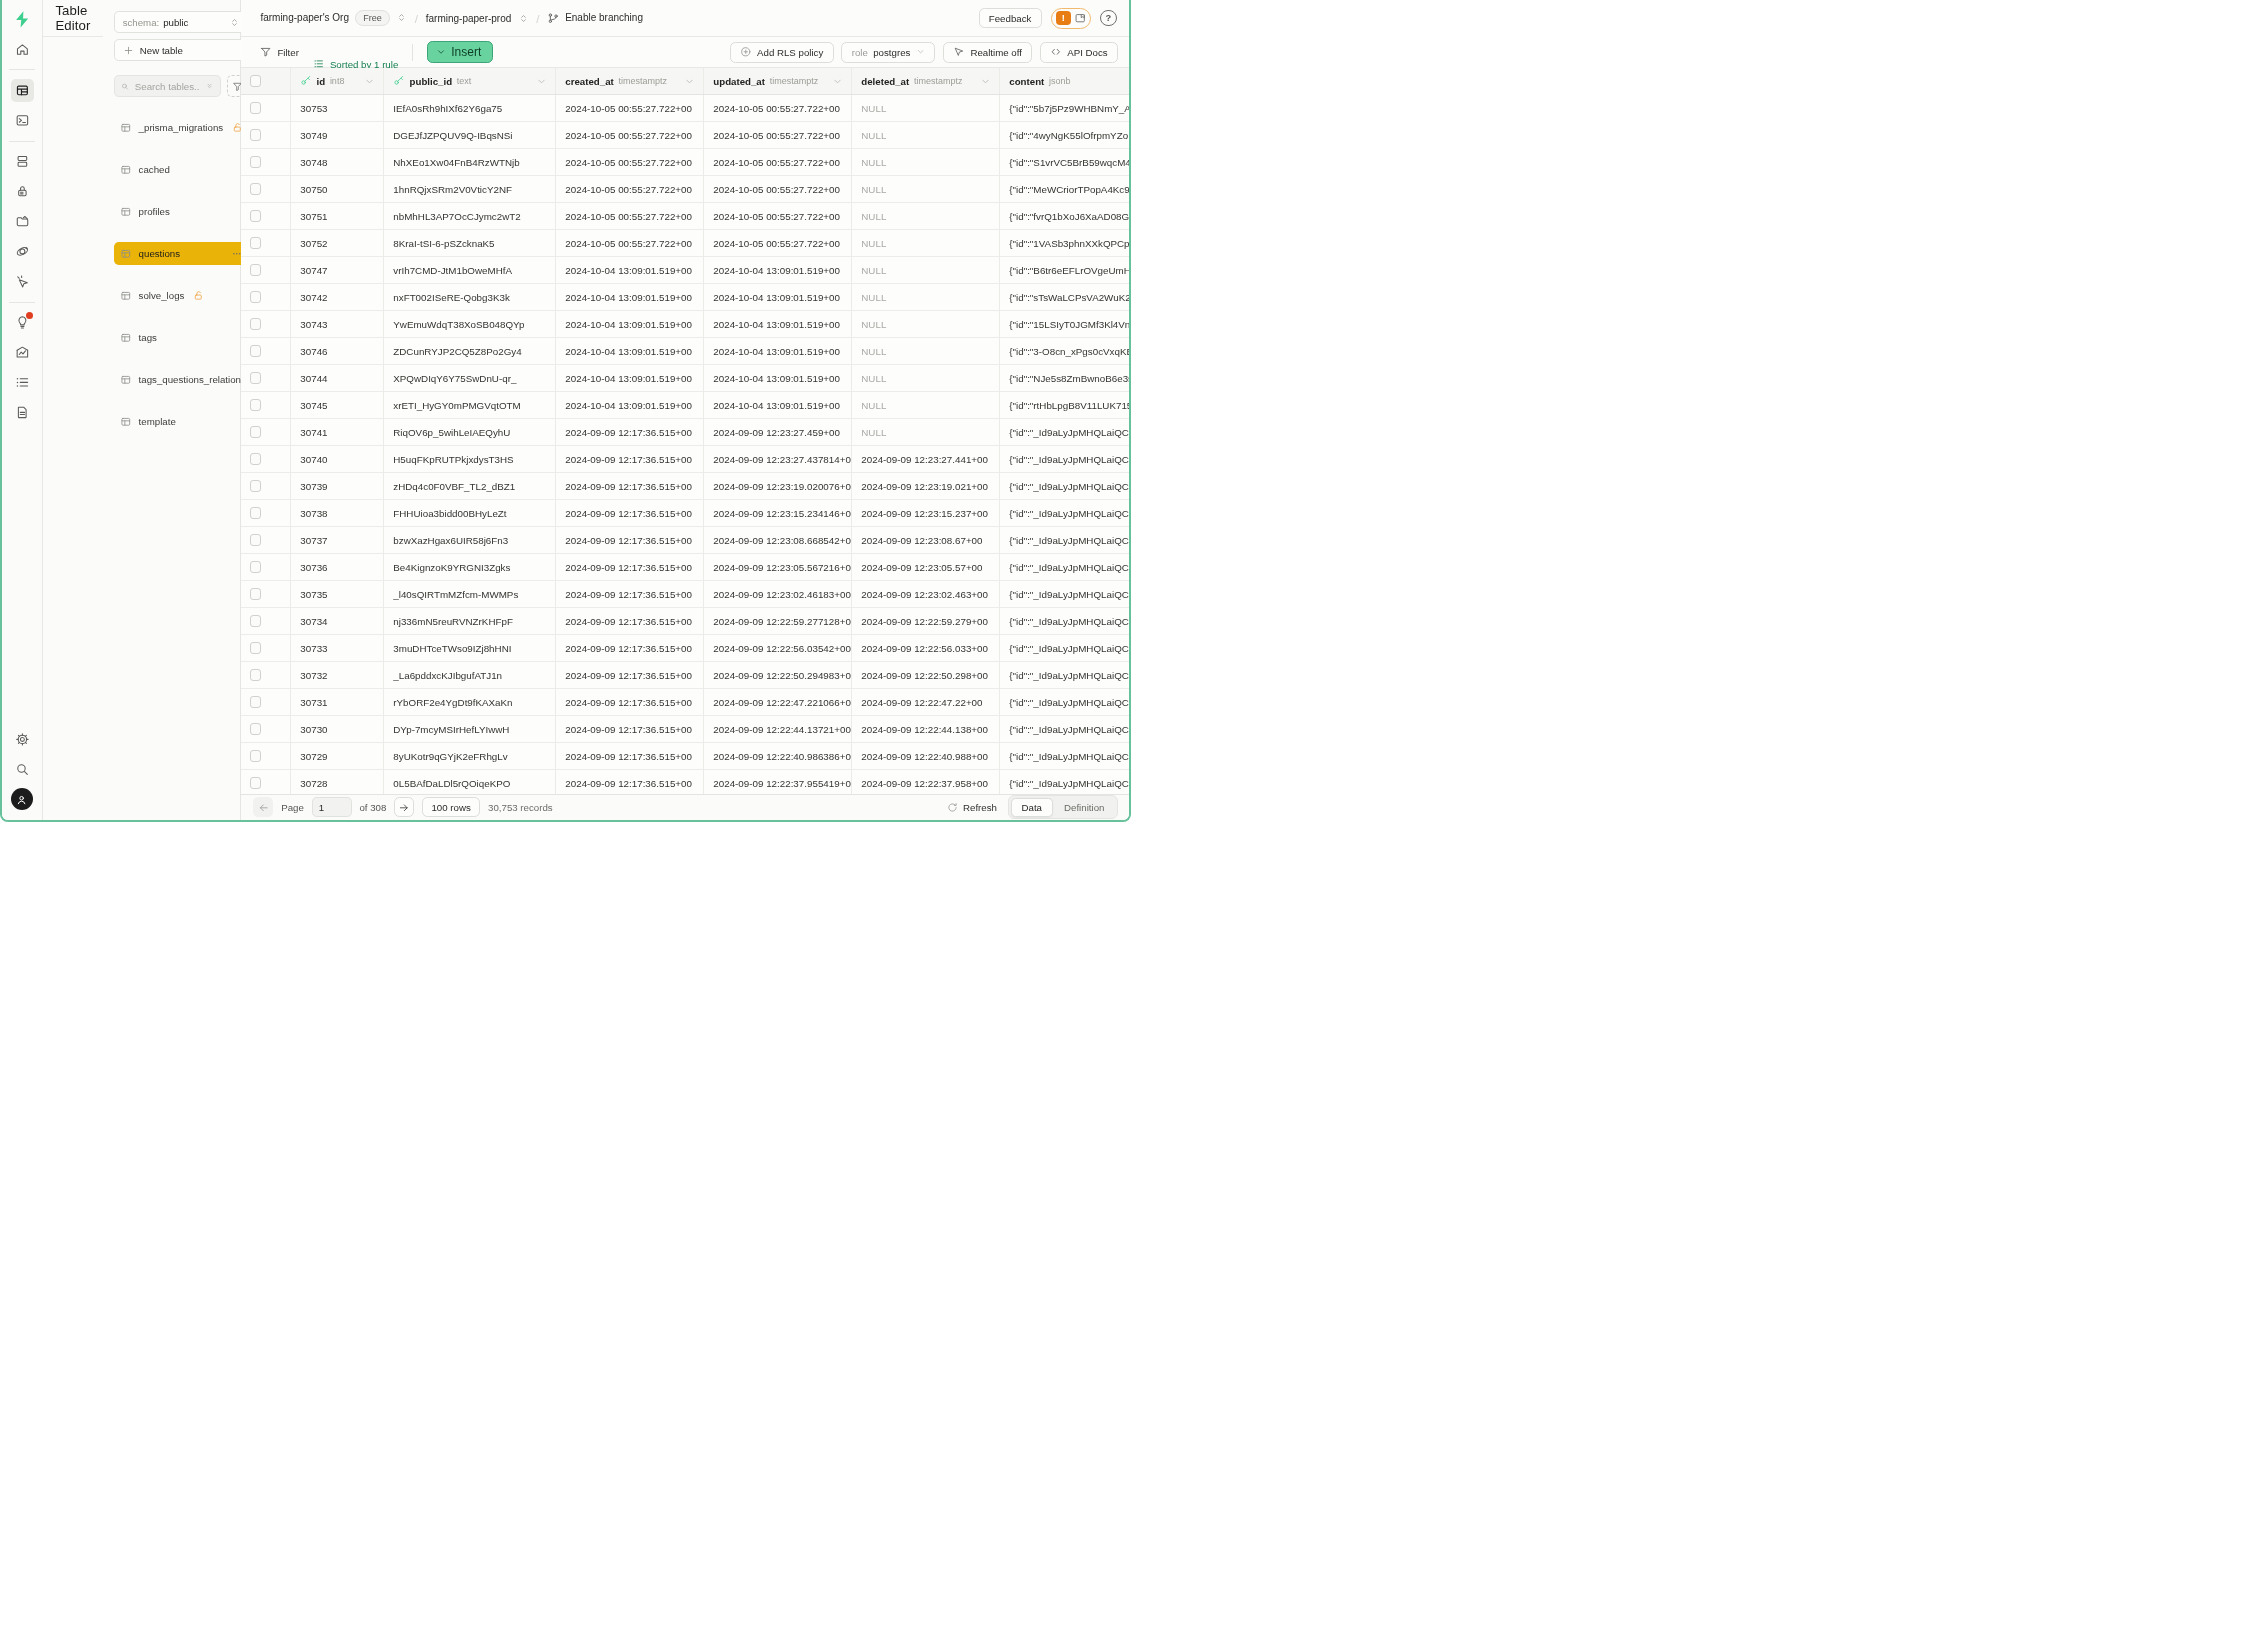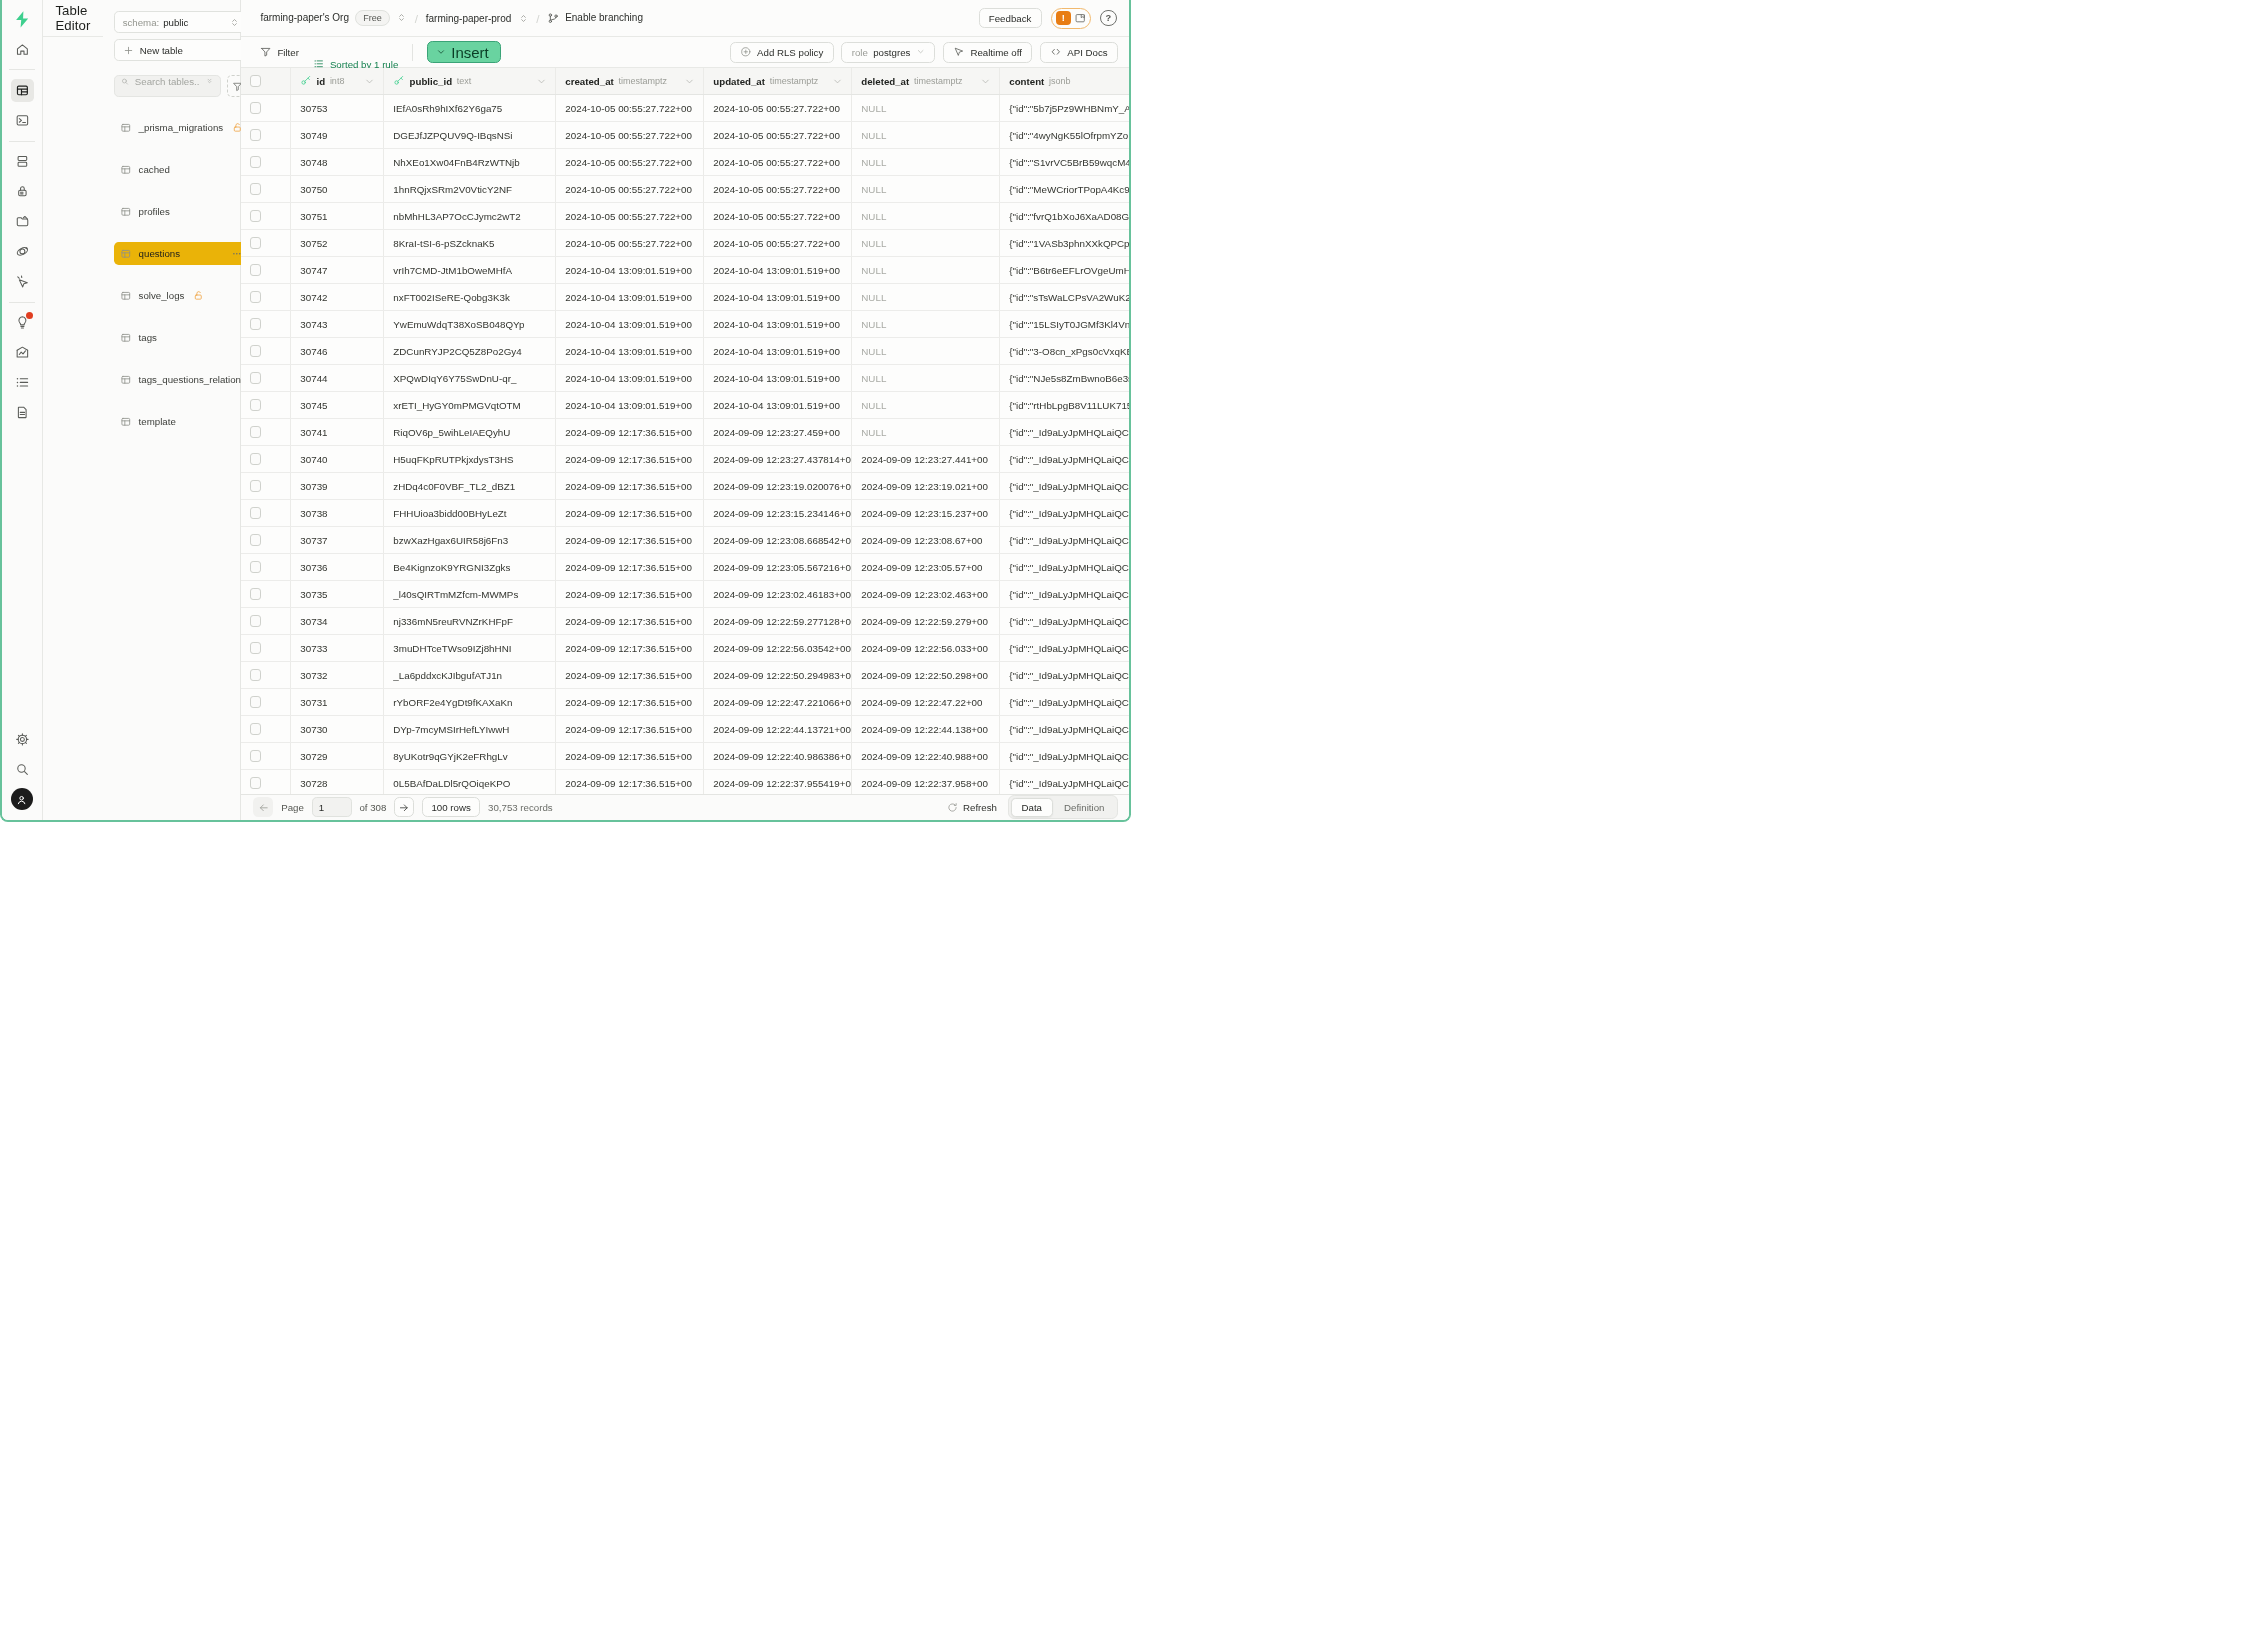--- a/index.html
+++ b/index.html
@@ -29,21 +29,21 @@
   .sb-head h1 { font-size:13.2px; font-weight:500; color:#1d1f1c; letter-spacing:0.1px; }
   .sb-body { padding:11px 11px 0; }
   .select-box, .newtable-btn { width:100%; height:22px; border:0.8px solid #e0e2de; border-radius:4.7px; background:#fdfdfc;
         display:flex; align-items:center; padding:0 7.8px; font-size:9.7px; cursor:pointer; }
   .select-box { margin-bottom:6.2px; color:#1f211f; gap:3.9px; }
   .select-box .muted { color:#94968f; }
   .select-box .chev { margin-left:auto; }
   .newtable-btn { gap:6.2px; color:#2c2e2b; }
   .search-row { display:flex; gap:6.2px; margin:14px 0 9.3px; }
   .search-input { flex:1; height:22px; background:#f1f1ef; border:0.8px solid #e4e5e2; border-radius:4.7px;
-                  display:flex; align-items:flex-start; padding:0 6.2px; gap:6px; }
+                  display:flex; align-items:center; padding:0 6.2px; gap:6px; }
   .search-input input { border:none; outline:none; background:transparent; font-size:9.7px; color:#33352f; width:100%;
                         font-family:inherit; }
   .search-input input::placeholder { color:#a3a5a0; }
   .filter-sq { width:22px; height:22px; flex:none; border:0.8px dashed #cfd1cc; border-radius:4.7px; background:transparent;
                display:flex; align-items:center; justify-content:center; cursor:pointer; }
   .tlist { list-style:none; }
   .titem { height:23px; display:flex; align-items:center; gap:7px; padding:0 6.2px; border-radius:4.7px;
            font-size:9.7px; color:#3c3e3a; cursor:pointer;margin-top:19px; }
   .titem.sel { background:#eab308; color:#1c1e1b; }
   .titem .dots { margin-left:auto; }
@@ -68,21 +68,21 @@
   .help-c { width:16.3px; height:16.3px; border-radius:50%; border:1.2px solid #6f716d; color:#555753; font-size:9.3px;
             display:flex; align-items:center; justify-content:center; background:transparent; cursor:pointer; font-weight:bold;}
 
   .toolbar { height:31px; background:#fcfcfb; border-bottom:0.8px solid #e8e9e6; display:flex; align-items:center;
              padding:0 11px 0 19.4px; gap:14px; flex:none; }
   .tb-plain { display:flex; align-items:center; gap:5.4px; font-size:9.7px; color:#2f312d; background:none; border:none; cursor:pointer; font-family:inherit;}
   .tb-sort { color:#15804f;margin-top:24px; }
   .tb-sort .ic { stroke:#15804f; }
   .vdiv { width:0.8px; height:17px; background:#e3e4e1; }
   .btn-insert { height:22px; padding:0 11px 0 7.8px; display:flex; align-items:center; gap:5.4px; background:#69d3a0;
-                border:0.8px solid #3aa377; border-radius:5.4px; font-size:15px; color:#0b3d26; font-weight:500; cursor:pointer; }
+                border:0.8px solid #3aa377; border-radius:5.4px; font-size:12px; color:#0b3d26; font-weight:500; cursor:pointer; }
   .btn-insert .ic { stroke:#0b3d26; }
   .tb-right { margin-left:auto; display:flex; align-items:center; gap:7.8px; }
   .tb-btn { height:21px; padding:0 9.3px; display:flex; align-items:center; gap:5.4px; border:0.8px solid #dcdeda;
             border-radius:5.4px; background:#fdfdfc; font-size:9.7px; color:#2b2d2a; cursor:pointer; font-family:inherit;}
   .tb-btn .mut { color:#9a9c96; }
 
   
   .grid { flex:1; display:flex; flex-direction:column; min-height:0; background:#fdfdfc; }
   .ghead { height:27px; background:#f6f6f4; border-bottom:0.8px solid #e4e5e2; display:flex; flex:none; }
   .hcell, .cell { display:flex; align-items:center; border-right:0.8px solid #ebebe8; padding:0 7.8px 0 9.3px; overflow:hidden;

